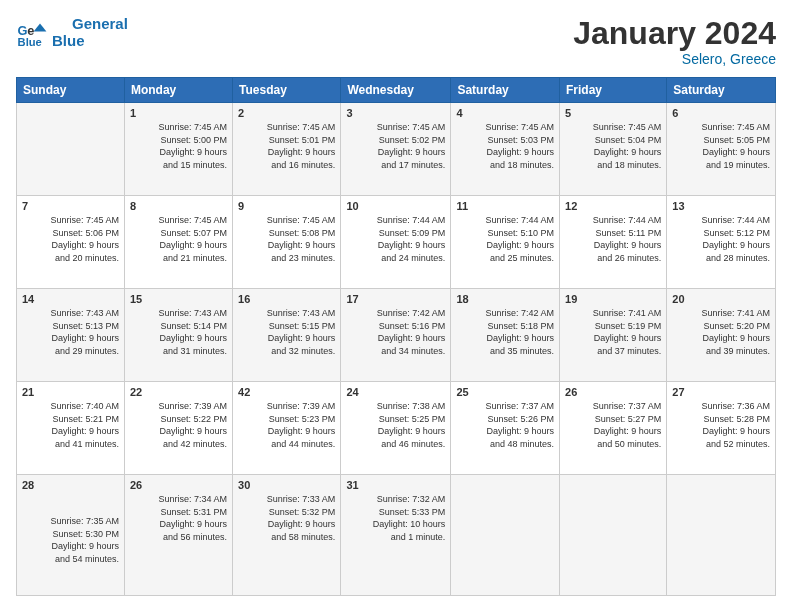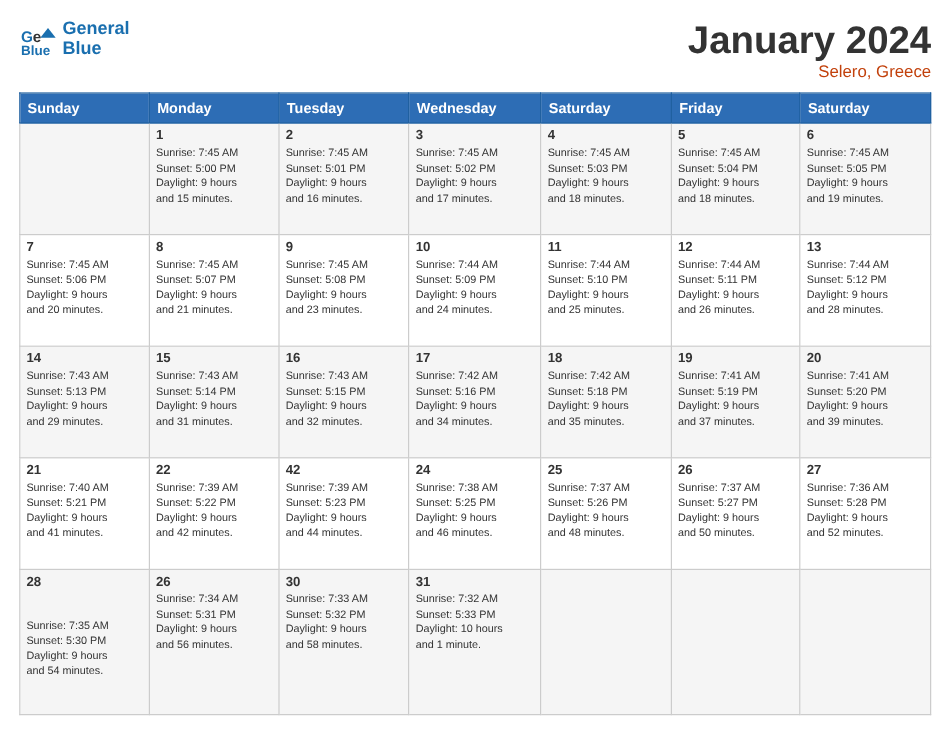--- a/index.html
+++ b/index.html
@@ -37,21 +37,21 @@
     }
     .month-title {
       font-size: 32px;
       font-weight: bold;
       color: #333;
       line-height: 1.1;
       text-align: center;
     }
     .location {
       font-size: 14px;
-      color: #c2410c;
+      color: #0369a1;
     }
     table {
       width: 100%;
       border-collapse: collapse;
       flex: 1;
       border-radius: 30px;
     }
     thead tr th {
       background-color: #2d6db5;
       color: #fff;
@@ -79,36 +79,37 @@
     .day-num {
       font-weight: bold;
       font-size: 11px;
       display: block;
       margin-bottom: 2px;
     }
     .day-detail {
       font-size: 9px;
       line-height: 1.4;
       color: #333;
+      text-align: right;
     }
   </style>
 </head>
 <body>
 
 <div class="page">
   <div class="header">
     <div class="logo">
       <svg class="logo-icon" viewBox="0 0 40 40">
         <text x="2" y="22" font-size="16" font-weight="bold" fill="#1a6faf">G</text>
         <text x="14" y="22" font-size="16" font-weight="bold" fill="#333">e</text>
         <polygon points="30,8 38,18 22,18" fill="#1a6faf"></polygon>
         <text x="2" y="36" font-size="14" font-weight="bold" fill="#1a6faf">Blue</text>
       </svg>
       <div>
-        <div style="font-size:15px;font-weight:bold;line-height:1.1;">
+        <div style="font-size:15px;font-weight:bold;line-height:1.1;margin-left:20px;">
           <span style="color:#1a6faf">General</span>
         </div>
         <div style="font-size:15px;font-weight:bold;line-height:1.1;color:#1a6faf">Blue</div>
       </div>
     </div>
     <div class="title-block">
       <div class="month-title">January 2024</div>
       <div class="location">Selero, Greece</div>
     </div>
   </div>

